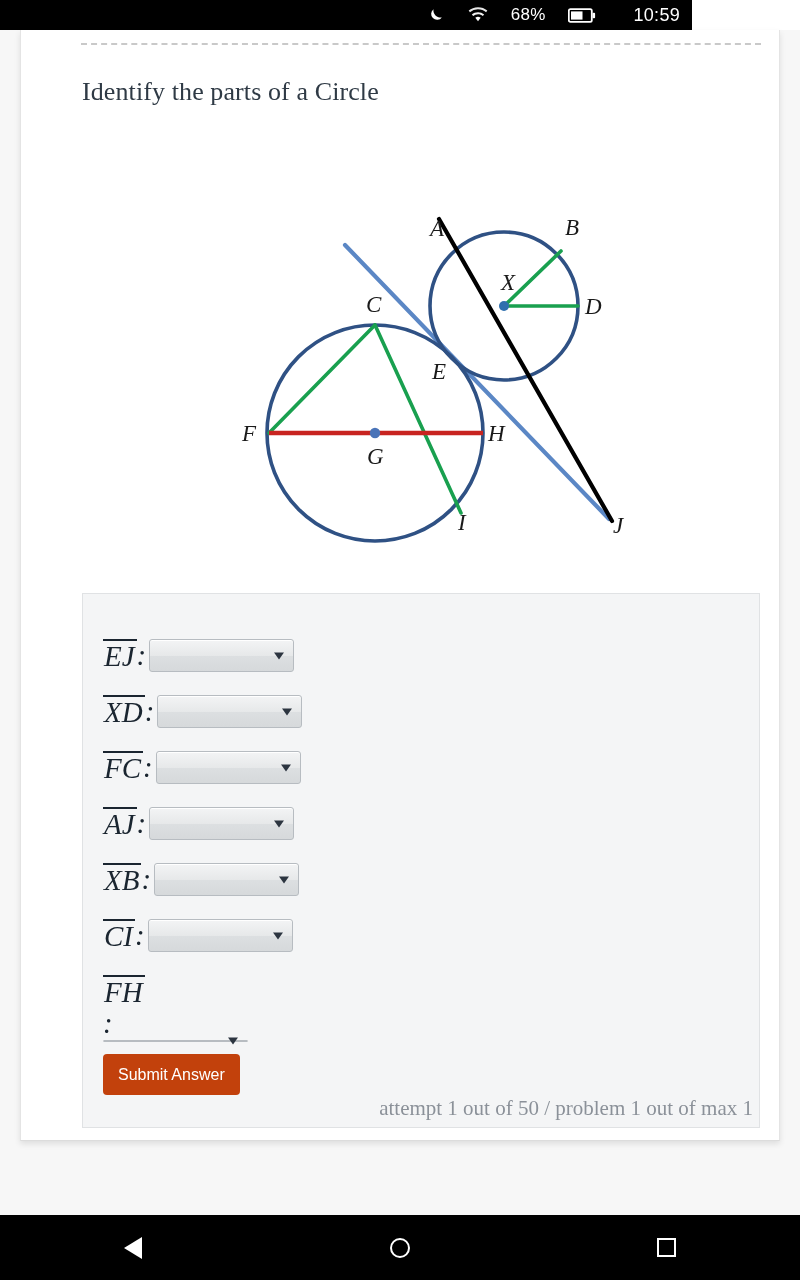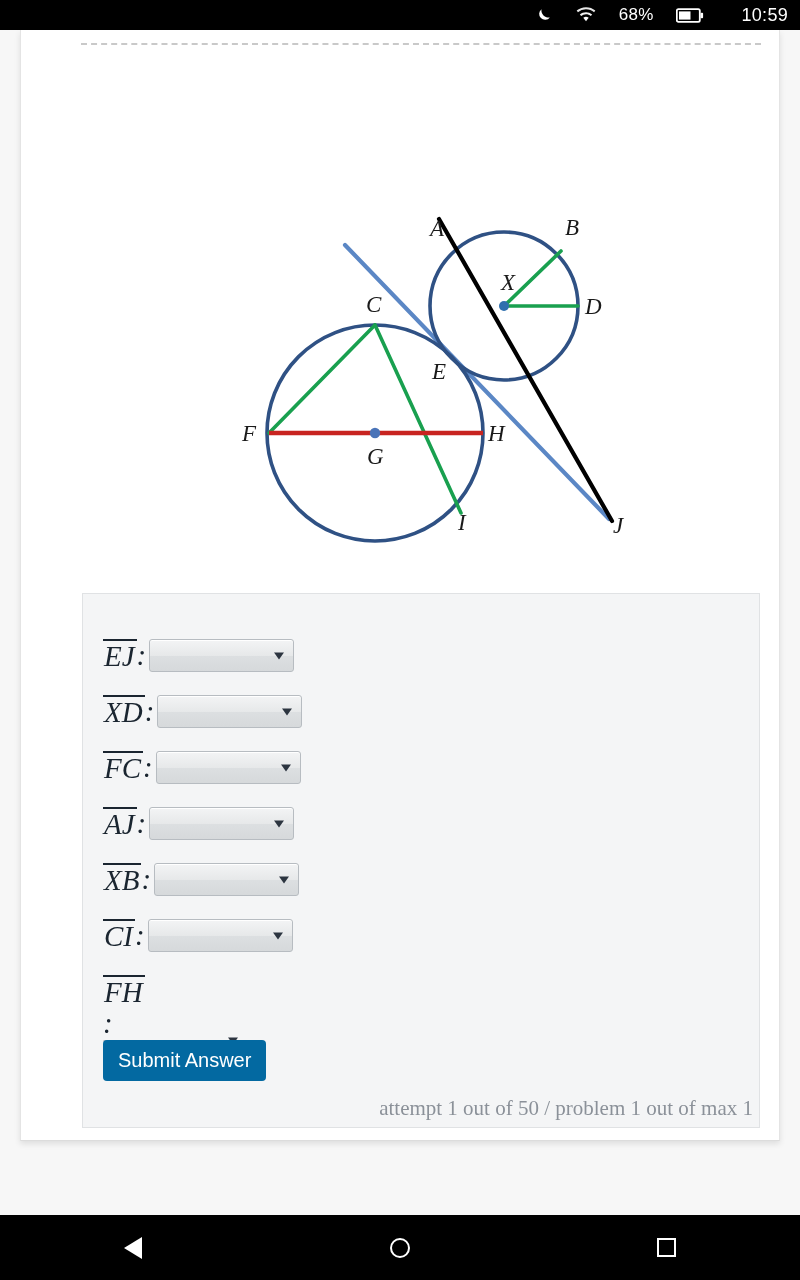--- a/index.html
+++ b/index.html
@@ -6,21 +6,21 @@
   html, body {
     width: 800px; height: 1280px;
     background: #ffffff;
     font-family: "Liberation Sans", sans-serif;
     overflow: hidden;
   }
 
   
   .statusbar {
     position: absolute; left: 0; top: 0;
-    width: 800px; height: 30px;
+    width: 692px; height: 30px;
     background: #000000;
     display: flex; align-items: center; justify-content: flex-end;
     padding-right: 12px;
     color: #ffffff;
     gap: 12px;
   }
   .sb-item { display: flex; align-items: center; margin-left: 11px; }
   .sb-pct { font-size: 17px; letter-spacing: .2px; font-weight: 400; }
   .sb-clock { font-size: 18px; letter-spacing: .3px; margin-left: 25px; }
 
@@ -111,29 +111,29 @@
   .dd .caret {
     position: absolute; right: 9px; top: 50%;
     transform: translateY(-50%);
     width: 0; height: 0;
     border-left: 5px solid transparent;
     border-right: 5px solid transparent;
     border-top: 7px solid #2c3540;
   }
 
   .submit-btn {
-    position: absolute; left: 20px; top: 446px;
-    background: #0369a1;
+    position: absolute; left: 20px; top: 460px;
+    background: #c2410c;
     color: #ffffff;
     border: none;
     padding: 0 15px;
     height: 41px;
     border-radius: 4px;
     font-family: "Liberation Sans", sans-serif;
-    font-size: 20px;
+    font-size: 16px;
     cursor: pointer;
   }
 
   .attempt-text {
     position: absolute; right: 6px; top: 502px;
     font-family: "Liberation Serif", serif;
     font-size: 21px;
     color: #8b9199;
     white-space: nowrap;
   }
@@ -188,20 +188,21 @@
   </span>
   <span class="sb-clock">10:59</span>
 </div>
 
 <div class="page-bg"></div>
 
 <div class="card">
 
   <div class="hr-dashed"></div>
 
+  <div class="title">Identify the parts of a Circle</div>
 
   <div class="figure">
     <svg width="680" height="395" viewBox="0 0 680 395" xmlns="http://www.w3.org/2000/svg">
       <g transform="translate(170,8)">
 
         <line x1="113" y1="62" x2="377" y2="336" stroke="#5b87c5" stroke-width="4.2" stroke-linecap="round"></line>
 
         <circle cx="272" cy="123" r="74" fill="none" stroke="#2f5184" stroke-width="3.6"></circle>
         <circle cx="143" cy="250" r="108" fill="none" stroke="#2f5184" stroke-width="3.6"></circle>
 

